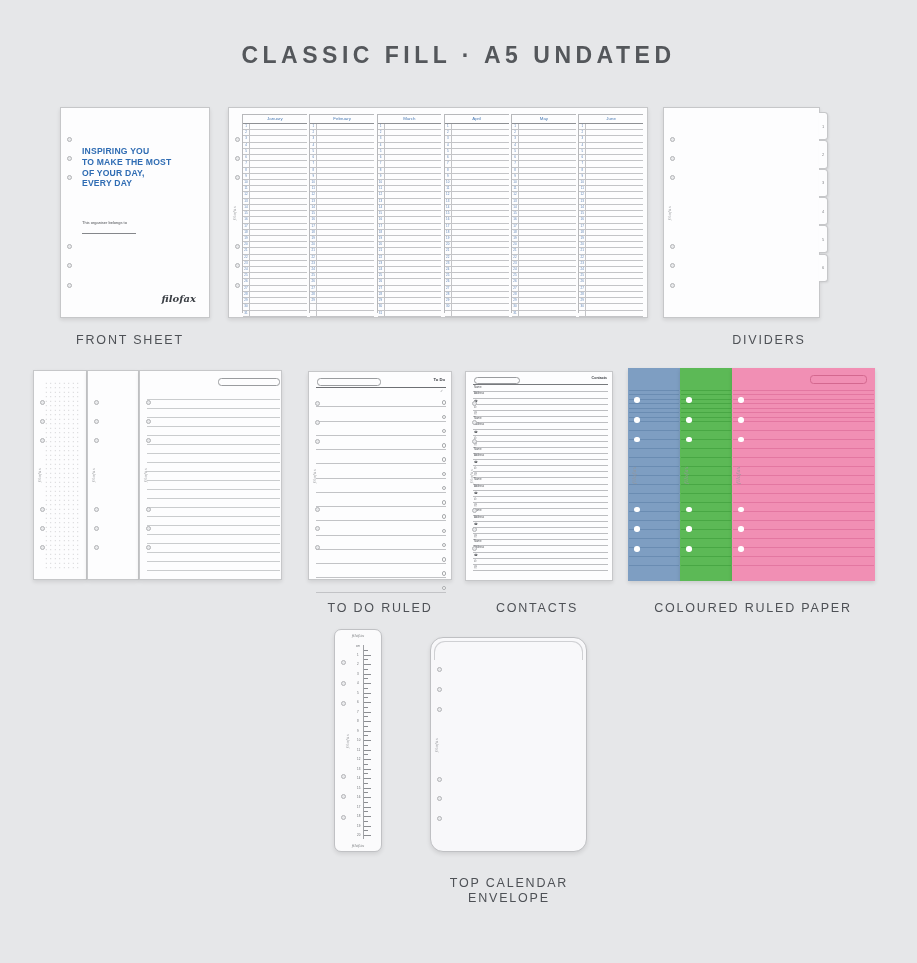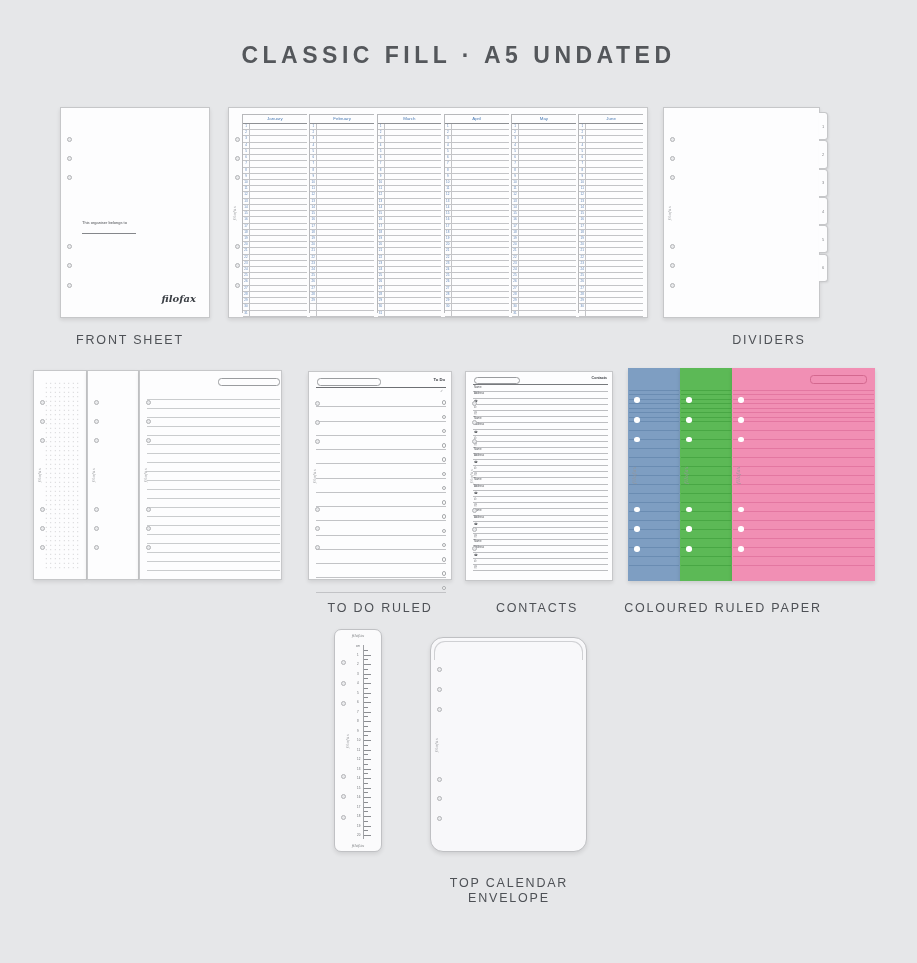--- a/index.html
+++ b/index.html
@@ -79,20 +79,26 @@
   .env-flap{position:absolute;left:3px;right:3px;top:3px;height:18px;border:0.8px solid #cfd0d3;border-bottom:none;border-radius:11px 11px 0 0;}
 </style>
 </head>
 <body>
 
 <div id="canvas">
 
   <div class="title">CLASSIC FILL · A5 UNDATED</div>
 
   <div class="sheet" style="left:60px;top:107px;width:150px;height:211px;">
+    <div class="tagline">
+      <div>INSPIRING YOU</div>
+      <div>TO MAKE THE MOST</div>
+      <div>OF YOUR DAY,</div>
+      <div>EVERY DAY</div>
+    </div>
     <div class="belongs">This organiser belongs to</div>
     <div class="belongs-line"></div>
     <div class="script-logo">filofax</div>
   <div class="hole h0"></div>
       <div class="hole h1"></div>
       <div class="hole h2"></div>
       <div class="hole h3"></div>
       <div class="hole h4"></div>
       <div class="hole h5"></div>
     </div>
@@ -950,21 +956,21 @@
   <div class="hole h0 hw"></div>
       <div class="hole h1 hw"></div>
       <div class="hole h2 hw"></div>
       <div class="hole h3 hw"></div>
       <div class="hole h4 hw"></div>
       <div class="hole h5 hw"></div>
     </div>
 
   <div class="item-label" style="left:280px;top:601px;width:200px;">TO DO RULED</div>
   <div class="item-label" style="left:437px;top:601px;width:200px;">CONTACTS</div>
-  <div class="item-label" style="left:583px;top:601px;width:280px;">COLOURED RULED PAPER</div>
+  <div class="item-label" style="left:613px;top:601px;width:280px;">COLOURED RULED PAPER</div>
 
   <div class="ruler">
     <div class="ruler-logo top">filofax</div>
     <div class="ruler-scale">
       <div class="cm">cm</div>
     <div class="tick major" style="top: 9.5098px;"></div>
         <div class="tick minor" style="top: 4.7549px;"></div>
         <div class="tick-num" style="top: 9.5098px;">1</div>
         <div class="tick major" style="top: 19.0196px;"></div>
         <div class="tick minor" style="top: 14.2647px;"></div>

